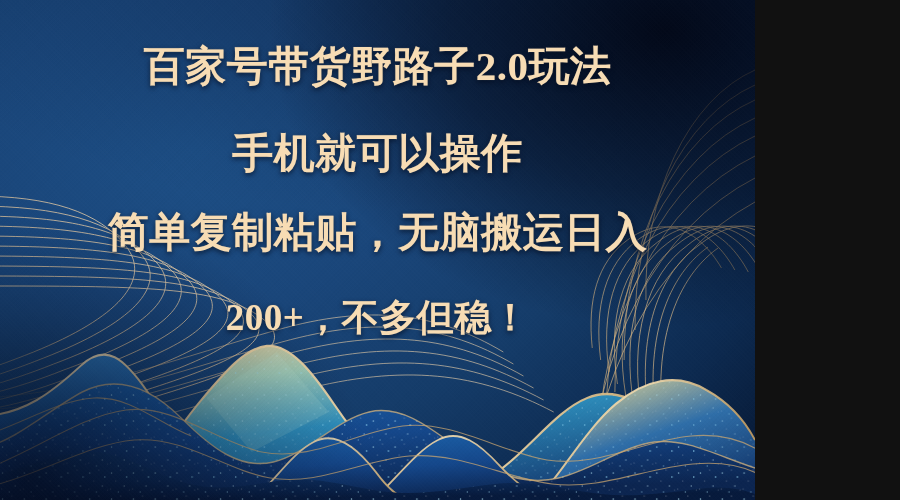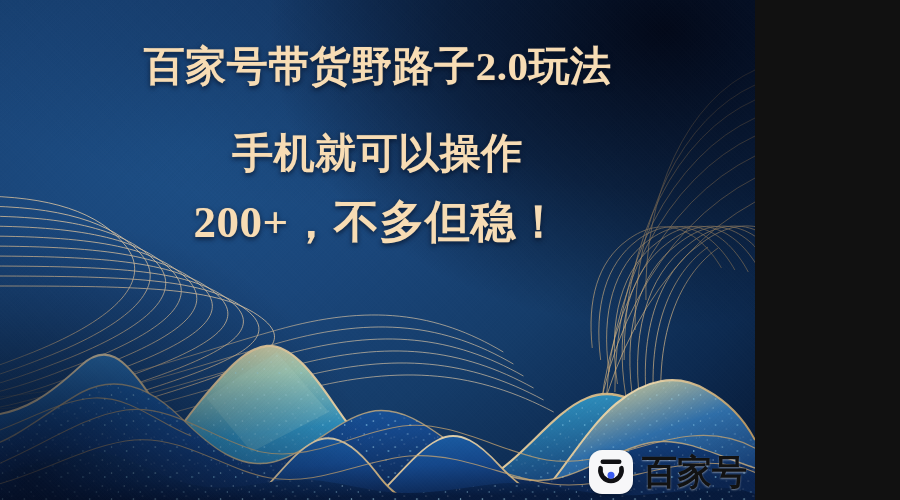--- a/index.html
+++ b/index.html
@@ -67,23 +67,23 @@
     font-weight: bold;
     color: #f7dcb4;
     letter-spacing: 0.5px;
     line-height: 1.0;
     white-space: nowrap;
     text-shadow:
       0 2px 5px rgba(2,10,28,0.72),
       0 0 1px rgba(247,220,180,0.55);
   }
   .hl-1 { font-size: 41px; margin-bottom: 46px; }
-  .hl-2 { font-size: 41px; margin-bottom: 26px; }
+  .hl-2 { font-size: 41px; margin-bottom: 38px; }
   .hl-3 { font-size: 41px; margin-bottom: 46px; }
-  .hl-4 { font-size: 45px; margin-bottom: 0; }
+  .hl-4 { font-size: 37px; margin-bottom: 0; }
 
   
   .watermark {
     position: absolute;
     right: 8px;
     bottom: 6px;
     z-index: 60;
     display: flex;
     align-items: center;
     gap: 9px;
@@ -324,30 +324,18 @@
       <path d="M-20,436 C 26,424 70,400 112,398 C 156,396 190,424 228,436"></path>
     </g>
   </svg>
 
   <div class="layer bg-vignette"></div>
   <div class="layer bg-noise"></div>
 
   <div class="headline-wrap">
     <div class="headline-line hl-1">百家号带货野路子2.0玩法</div>
     <div class="headline-line hl-2">手机就可以操作</div>
+    <div class="headline-line hl-3">简单复制粘贴，无脑搬运日入</div>
     <div class="headline-line hl-4">200+，不多但稳！</div>
   </div>
 
-  <div class="watermark">
-    <div class="wm-badge">
-      <svg width="34" height="34" viewBox="0 0 34 34">
-
-        <rect x="6.5" y="4.5" width="21" height="4.6" rx="2.3" fill="#101014"></rect>
-
-        <path d="M6.6,13.2 A 10.6 10.6 0 1 0 27.4,13.2" fill="none" stroke="#101014" stroke-width="4.6" stroke-linecap="round"></path>
-
-        <circle cx="17" cy="20.2" r="3.5" fill="#3a5bf0"></circle>
-      </svg>
-    </div>
-    <div class="wm-text">百家号</div>
-  </div>
 
 </div>
 
 </body></html>

